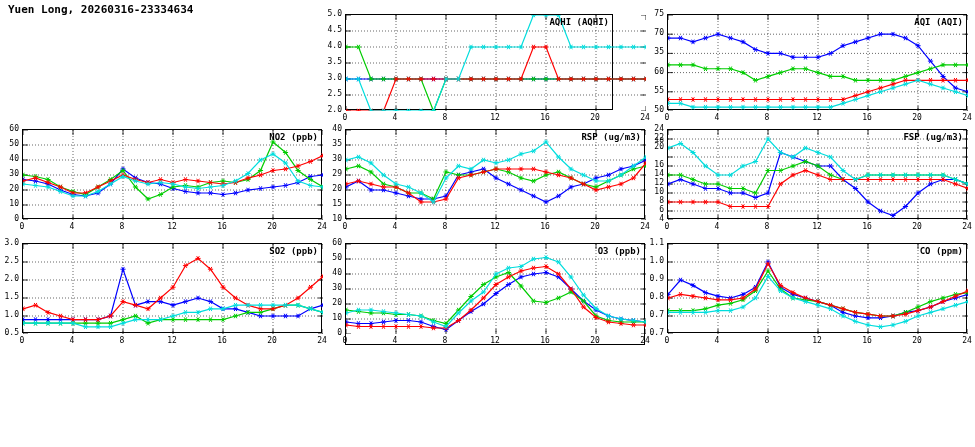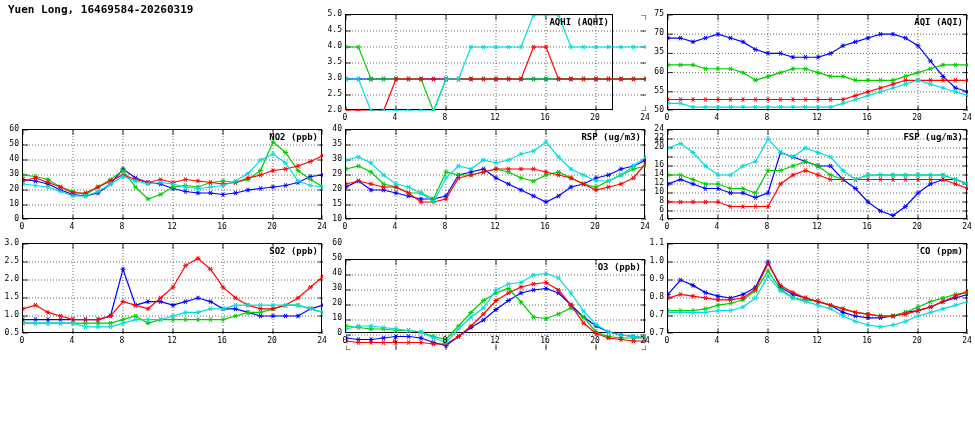--- a/index.html
+++ b/index.html
@@ -8,21 +8,21 @@
   .panel{position:absolute;}
   .plotbox{position:absolute;border:1px solid #000;background:#fff;box-sizing:border-box;}
   .plot-title{position:absolute;right:3px;top:2px;font-size:9px;font-weight:bold;font-family:"DejaVu Sans Mono",monospace;}
   .ylabel{position:absolute;font-size:8px;text-align:right;font-family:"DejaVu Sans Mono",monospace;}
   .xlabel{position:absolute;font-size:8px;text-align:center;font-family:"DejaVu Sans Mono",monospace;}
   svg{display:block;}
 </style>
 </head>
 <body>
 
-<div id="title">Yuen Long, 16469584-20260319</div>
+<div id="title">Yuen Long, 20260316-23334634</div>
 
 <div id="panels">
     <div class="panel" style="left: 345px; top: 14px; width: 302px; height: 114px;">
       <div class="plotbox" style="left: 0px; top: 0px; width: 268px; height: 96px;">
         <svg width="300" height="96" style="position: absolute; left: 0px; top: 0px;">
           <line x1="0" x2="300" y1="80.00" y2="80.00" stroke="#000" stroke-width="0.6" stroke-dasharray="1,2"></line>
           <line x1="0" x2="300" y1="64.00" y2="64.00" stroke="#000" stroke-width="0.6" stroke-dasharray="1,2"></line>
           <line x1="0" x2="300" y1="48.00" y2="48.00" stroke="#000" stroke-width="0.6" stroke-dasharray="1,2"></line>
           <line x1="0" x2="300" y1="32.00" y2="32.00" stroke="#000" stroke-width="0.6" stroke-dasharray="1,2"></line>
           <line x1="0" x2="300" y1="16.00" y2="16.00" stroke="#000" stroke-width="0.6" stroke-dasharray="1,2"></line>
@@ -470,21 +470,21 @@
       <div class="ylabel" style="left: -26px; width: 23px; top: -5px;">3.0</div>
       <div class="xlabel" style="left: -10px; width: 20px; top: 93px;">0</div>
       <div class="xlabel" style="left: 40px; width: 20px; top: 93px;">4</div>
       <div class="xlabel" style="left: 90px; width: 20px; top: 93px;">8</div>
       <div class="xlabel" style="left: 140px; width: 20px; top: 93px;">12</div>
       <div class="xlabel" style="left: 190px; width: 20px; top: 93px;">16</div>
       <div class="xlabel" style="left: 240px; width: 20px; top: 93px;">20</div>
       <div class="xlabel" style="left: 290px; width: 20px; top: 93px;">24</div>
     </div>
     <div class="panel" style="left: 345px; top: 243px; width: 302px; height: 108px;">
-      <div class="plotbox" style="left: 0px; top: 16px; width: 300px; height: 74px;">
+      <div class="plotbox" style="left: 0px; top: 0px; width: 300px; height: 102px;">
         <svg width="300" height="90" style="position: absolute; left: 0px; top: 0px;">
           <line x1="0" x2="300" y1="75.00" y2="75.00" stroke="#000" stroke-width="0.6" stroke-dasharray="1,2"></line>
           <line x1="0" x2="300" y1="60.00" y2="60.00" stroke="#000" stroke-width="0.6" stroke-dasharray="1,2"></line>
           <line x1="0" x2="300" y1="45.00" y2="45.00" stroke="#000" stroke-width="0.6" stroke-dasharray="1,2"></line>
           <line x1="0" x2="300" y1="30.00" y2="30.00" stroke="#000" stroke-width="0.6" stroke-dasharray="1,2"></line>
           <line x1="0" x2="300" y1="15.00" y2="15.00" stroke="#000" stroke-width="0.6" stroke-dasharray="1,2"></line>
           <line y1="0" y2="90" x1="50.00" x2="50.00" stroke="#000" stroke-width="0.6" stroke-dasharray="1,2"></line>
           <line y1="0" y2="90" x1="100.00" x2="100.00" stroke="#000" stroke-width="0.6" stroke-dasharray="1,2"></line>
           <line y1="0" y2="90" x1="150.00" x2="150.00" stroke="#000" stroke-width="0.6" stroke-dasharray="1,2"></line>
           <line y1="0" y2="90" x1="200.00" x2="200.00" stroke="#000" stroke-width="0.6" stroke-dasharray="1,2"></line>

